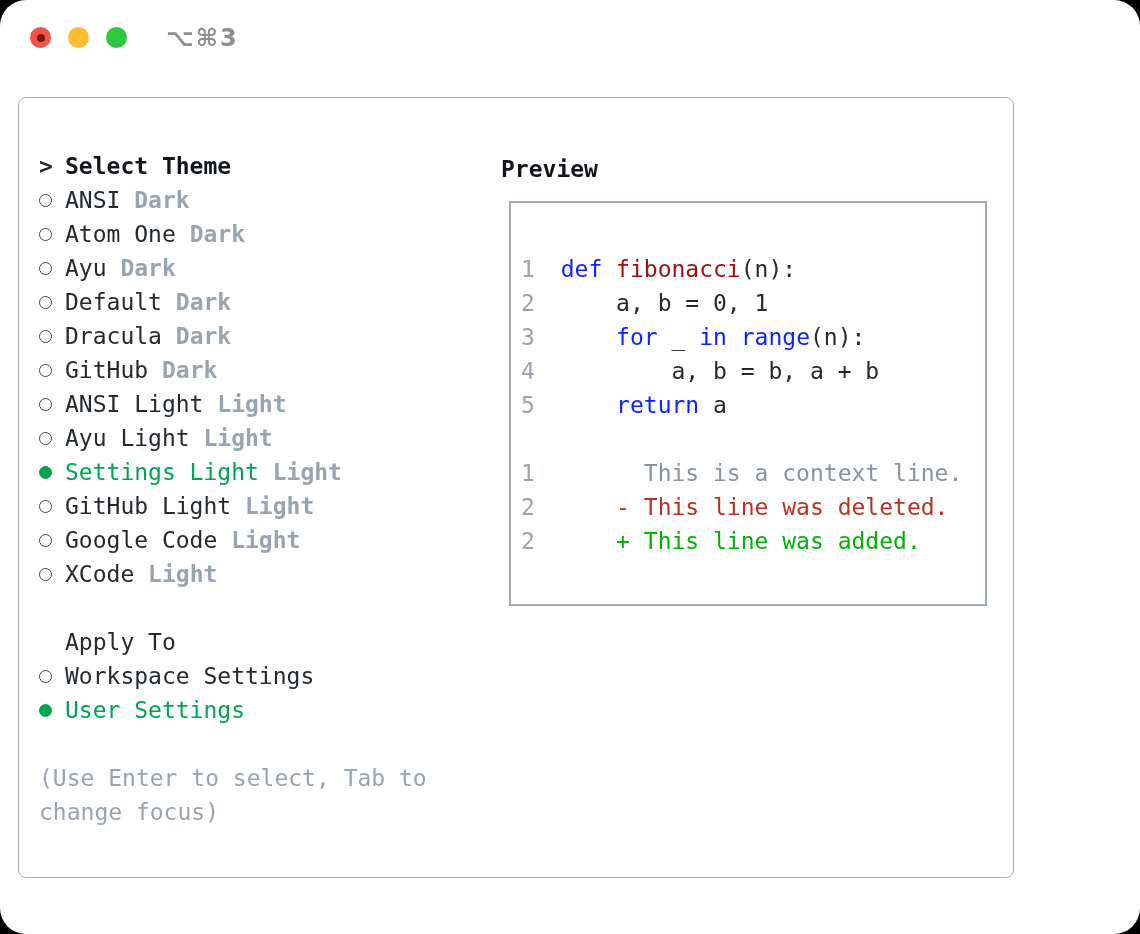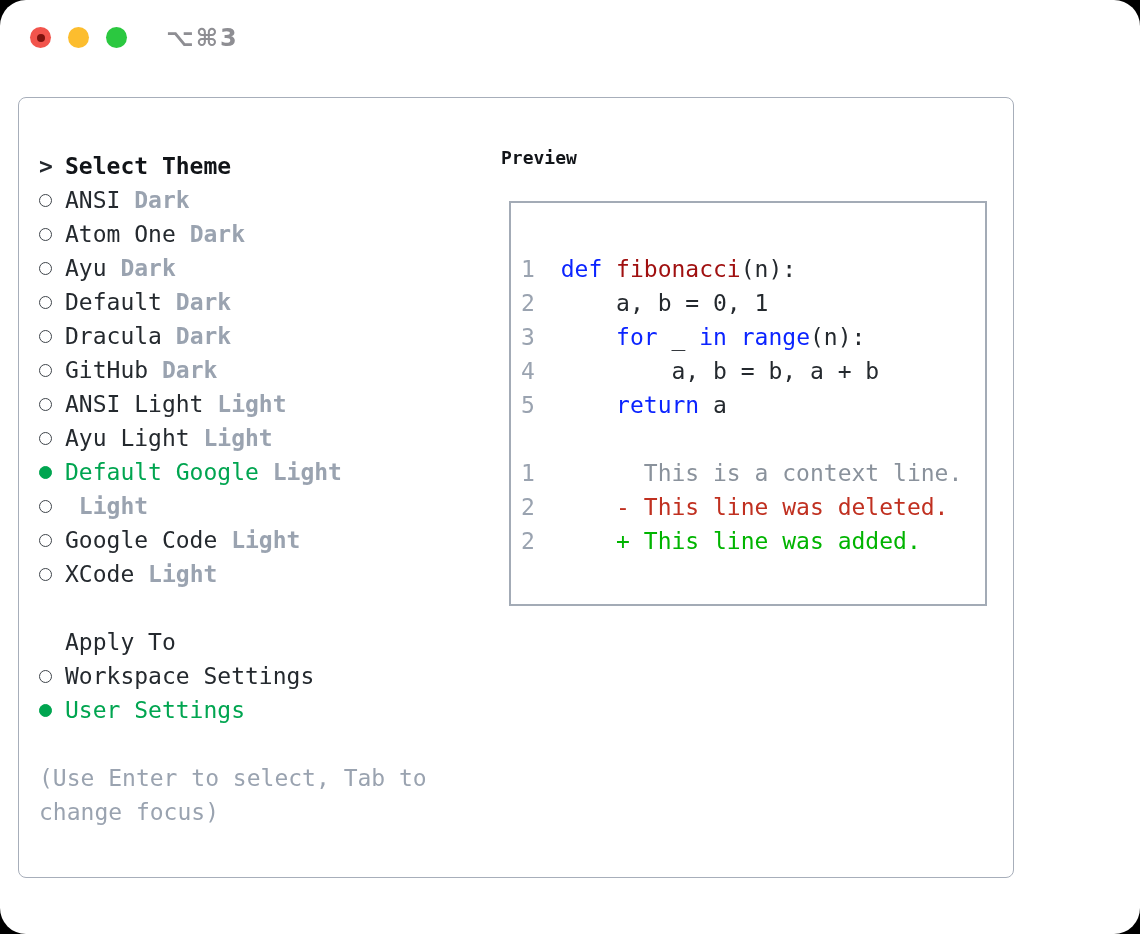--- a/index.html
+++ b/index.html
@@ -27,21 +27,21 @@
   .prompt{font-weight:700;color:var(--text,#24292e);}
   .hdr{font-weight:700;color:#111418;}
   .radio{width:13px;height:13px;border:1.5px solid #3f454b;border-radius:50%;}
   .sel .radio{background:var(--green-sel,#00a550);border-color:var(--green-sel,#00a550);}
   .sel .tname{color:var(--green-sel,#00a550);}
   .tvariant{color:var(--muted,#9aa3b0);margin-left:1ch;font-weight:bold;}
   .spacer{height:34px;}
   .hint{margin-top:0;color:var(--muted,#9aa3b0);width:430px;white-space:normal;}
 
   
-  .preview-title{position:absolute;left:482px;top:43px;height:34px;line-height:34px;font-size:18px;font-weight:700;color:#111418;}
+  .preview-title{position:absolute;left:482px;top:54px;height:34px;line-height:34px;font-size:23px;font-weight:700;color:#111418;}
   .preview-box{position:absolute;left:490px;top:103px;width:478px;height:405px;border:2px solid var(--box-border,#a3abb6);background:#fff;padding:49px 0 0 10px;overflow:hidden;}
   .pline{height:34px;display:flex;align-items:center;font-size:23px;line-height:34px;white-space:pre;}
   .lnum{display:inline-block;min-width:1ch;text-align:right;color:var(--muted,#9aa3b0);margin-right:1ch;}
   .lcontent{white-space:pre;color:var(--text,#24292e);margin-left:12px;}
   .kw{color:var(--blue-kw,#0b24ff);}
   .fn{color:var(--red-fn,#a01010);}
   .plain{color:var(--text,#24292e);}
   .ctx{color:var(--ctx-gray,#8a929c);}
   .del{color:var(--red-del,#c03020);}
   .add{color:var(--green-add,#00b400);}
@@ -70,22 +70,22 @@
 
       <div id="theme-list">
           <div class="row theme-row"><span class="icon-cell"><span class="radio"></span></span><span class="tname">ANSI</span><span class="tvariant">Dark</span></div>
           <div class="row theme-row"><span class="icon-cell"><span class="radio"></span></span><span class="tname">Atom One</span><span class="tvariant">Dark</span></div>
           <div class="row theme-row"><span class="icon-cell"><span class="radio"></span></span><span class="tname">Ayu</span><span class="tvariant">Dark</span></div>
           <div class="row theme-row"><span class="icon-cell"><span class="radio"></span></span><span class="tname">Default</span><span class="tvariant">Dark</span></div>
           <div class="row theme-row"><span class="icon-cell"><span class="radio"></span></span><span class="tname">Dracula</span><span class="tvariant">Dark</span></div>
           <div class="row theme-row"><span class="icon-cell"><span class="radio"></span></span><span class="tname">GitHub</span><span class="tvariant">Dark</span></div>
           <div class="row theme-row"><span class="icon-cell"><span class="radio"></span></span><span class="tname">ANSI Light</span><span class="tvariant">Light</span></div>
           <div class="row theme-row"><span class="icon-cell"><span class="radio"></span></span><span class="tname">Ayu Light</span><span class="tvariant">Light</span></div>
-          <div class="row theme-row sel"><span class="icon-cell"><span class="radio"></span></span><span class="tname">Default Google</span><span class="tvariant">Light</span></div>
-          <div class="row theme-row"><span class="icon-cell"><span class="radio"></span></span><span class="tvariant">Light</span></div>
+          <div class="row theme-row sel"><span class="icon-cell"><span class="radio"></span></span><span class="tname">Settings Light</span><span class="tvariant">Light</span></div>
+          <div class="row theme-row"><span class="icon-cell"><span class="radio"></span></span><span class="tname">GitHub Light</span><span class="tvariant">Light</span></div>
           <div class="row theme-row"><span class="icon-cell"><span class="radio"></span></span><span class="tname">Google Code</span><span class="tvariant">Light</span></div>
           <div class="row theme-row"><span class="icon-cell"><span class="radio"></span></span><span class="tname">XCode</span><span class="tvariant">Light</span></div>
         </div>
 
       <div class="spacer"></div>
 
       <div class="row">
         <span class="icon-cell"></span>
         <span>Apply To</span>
       </div>

